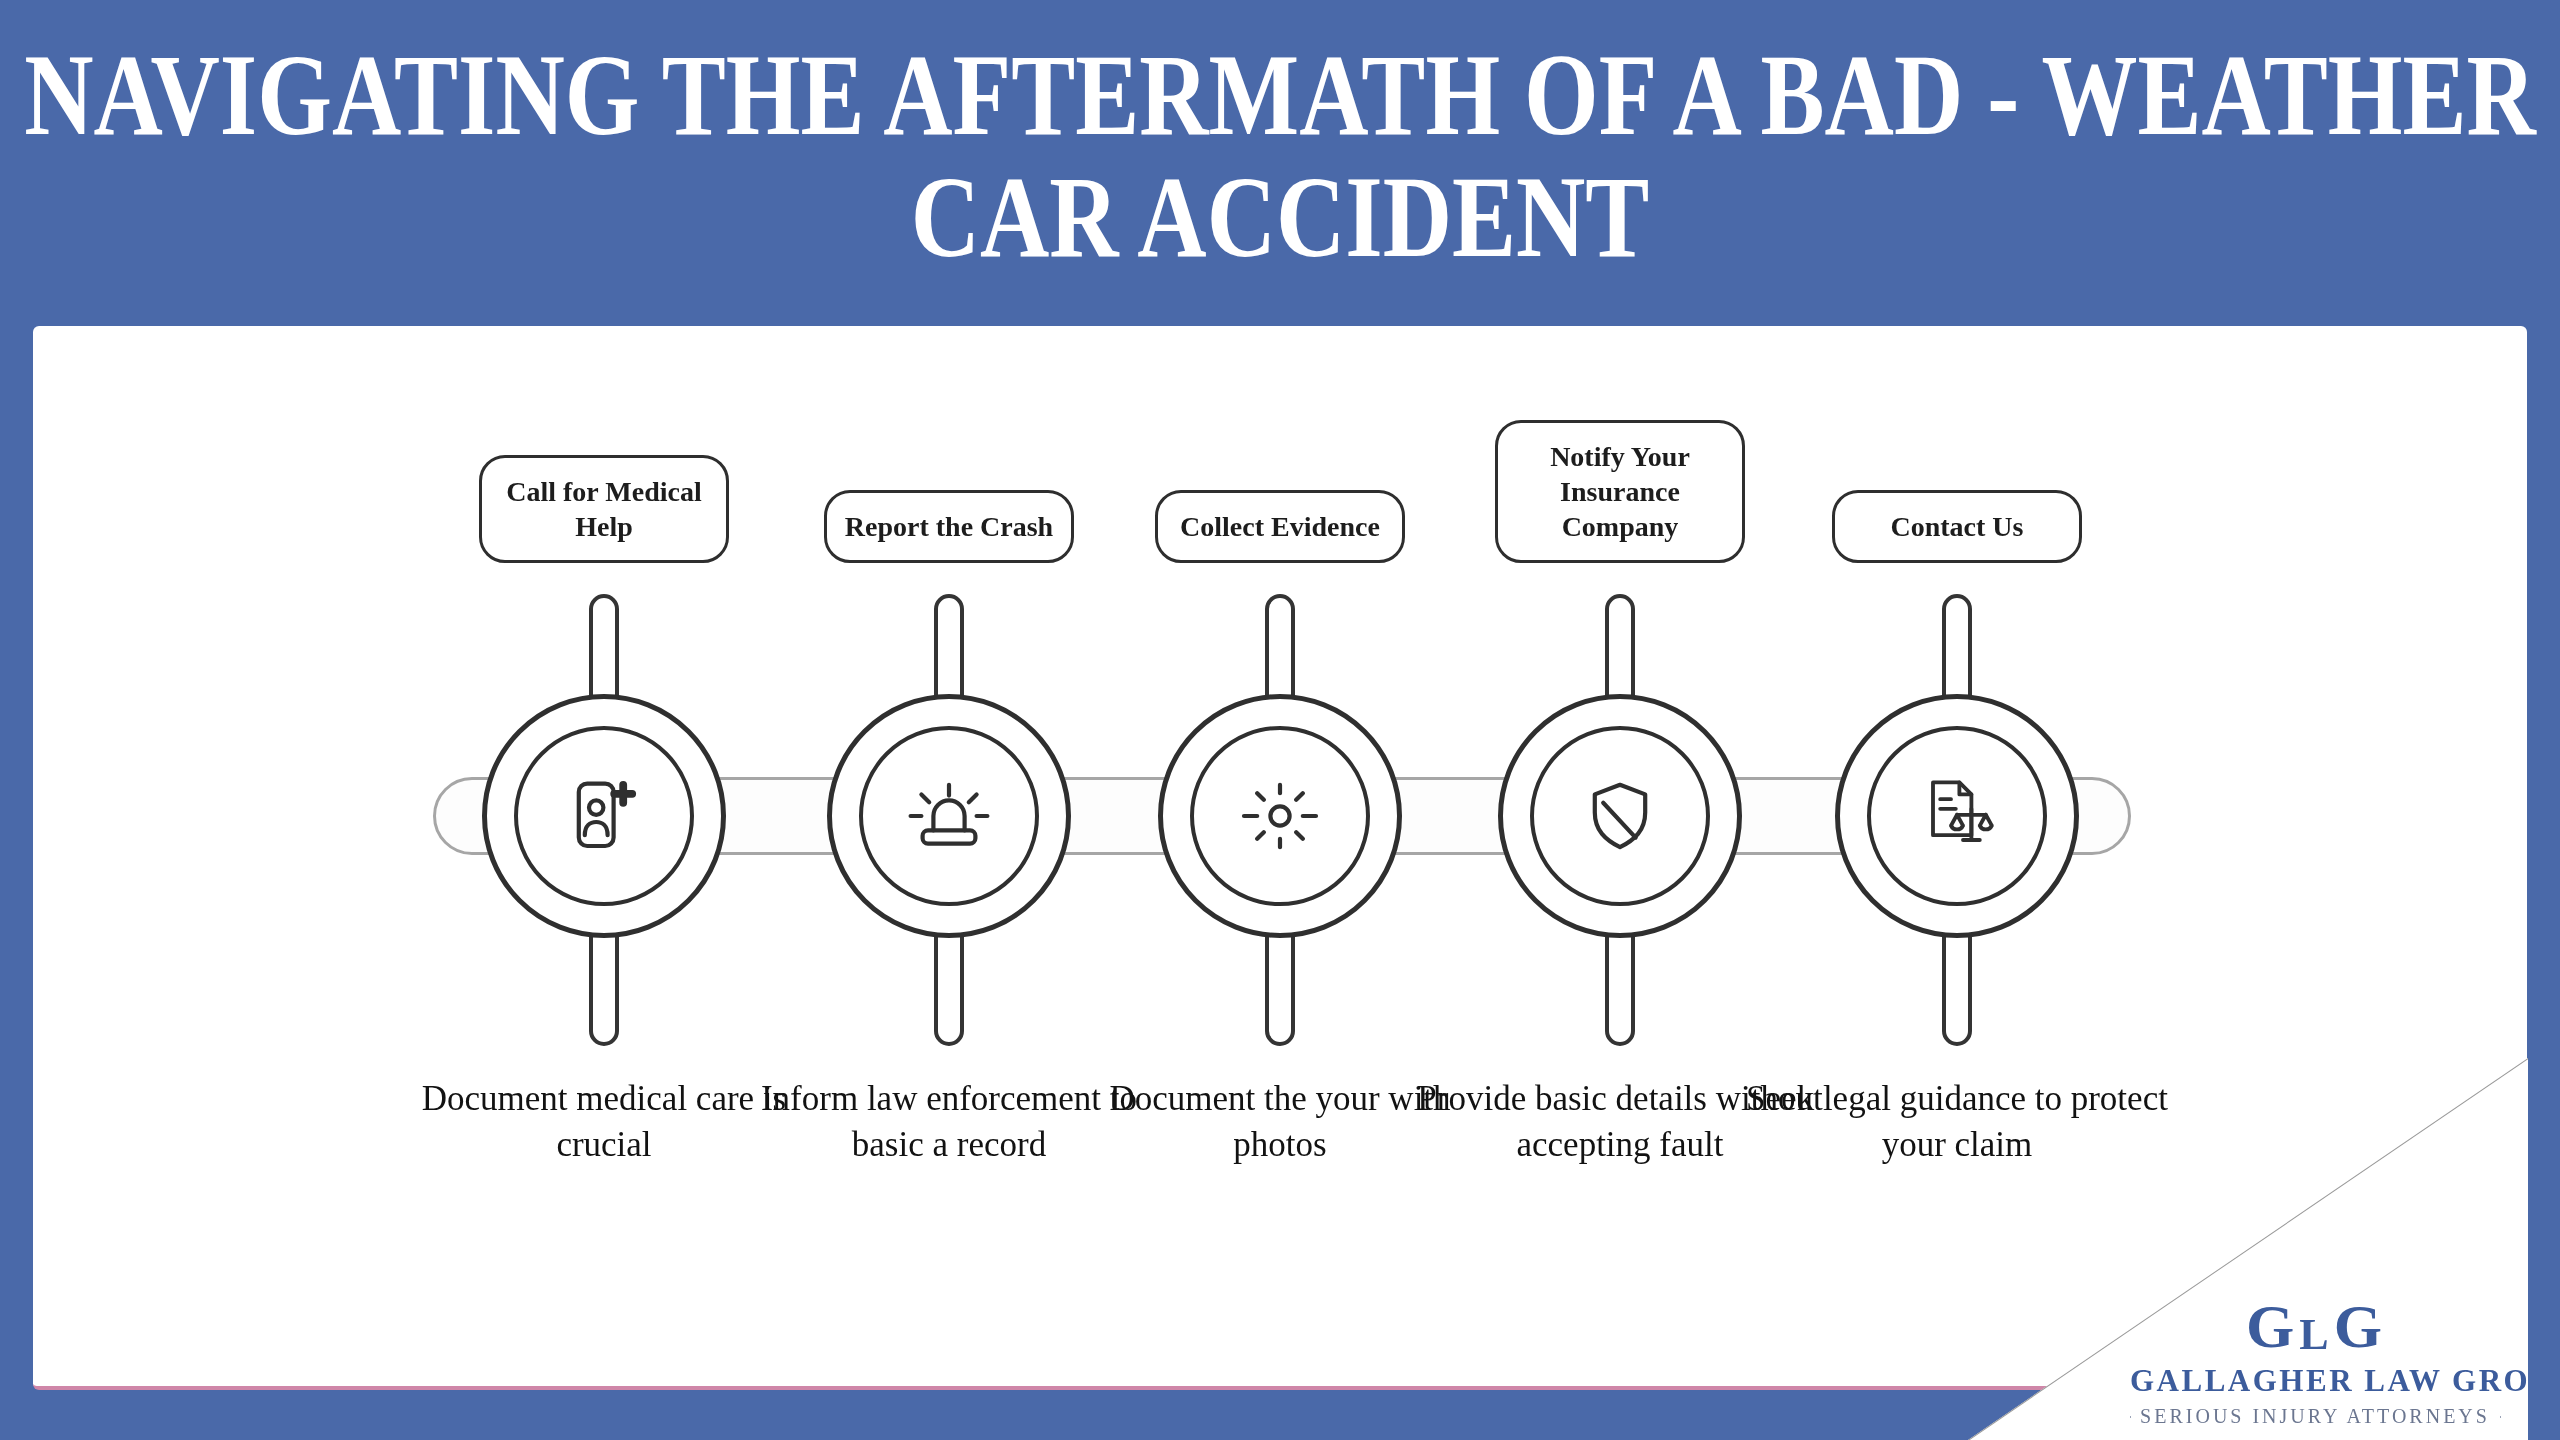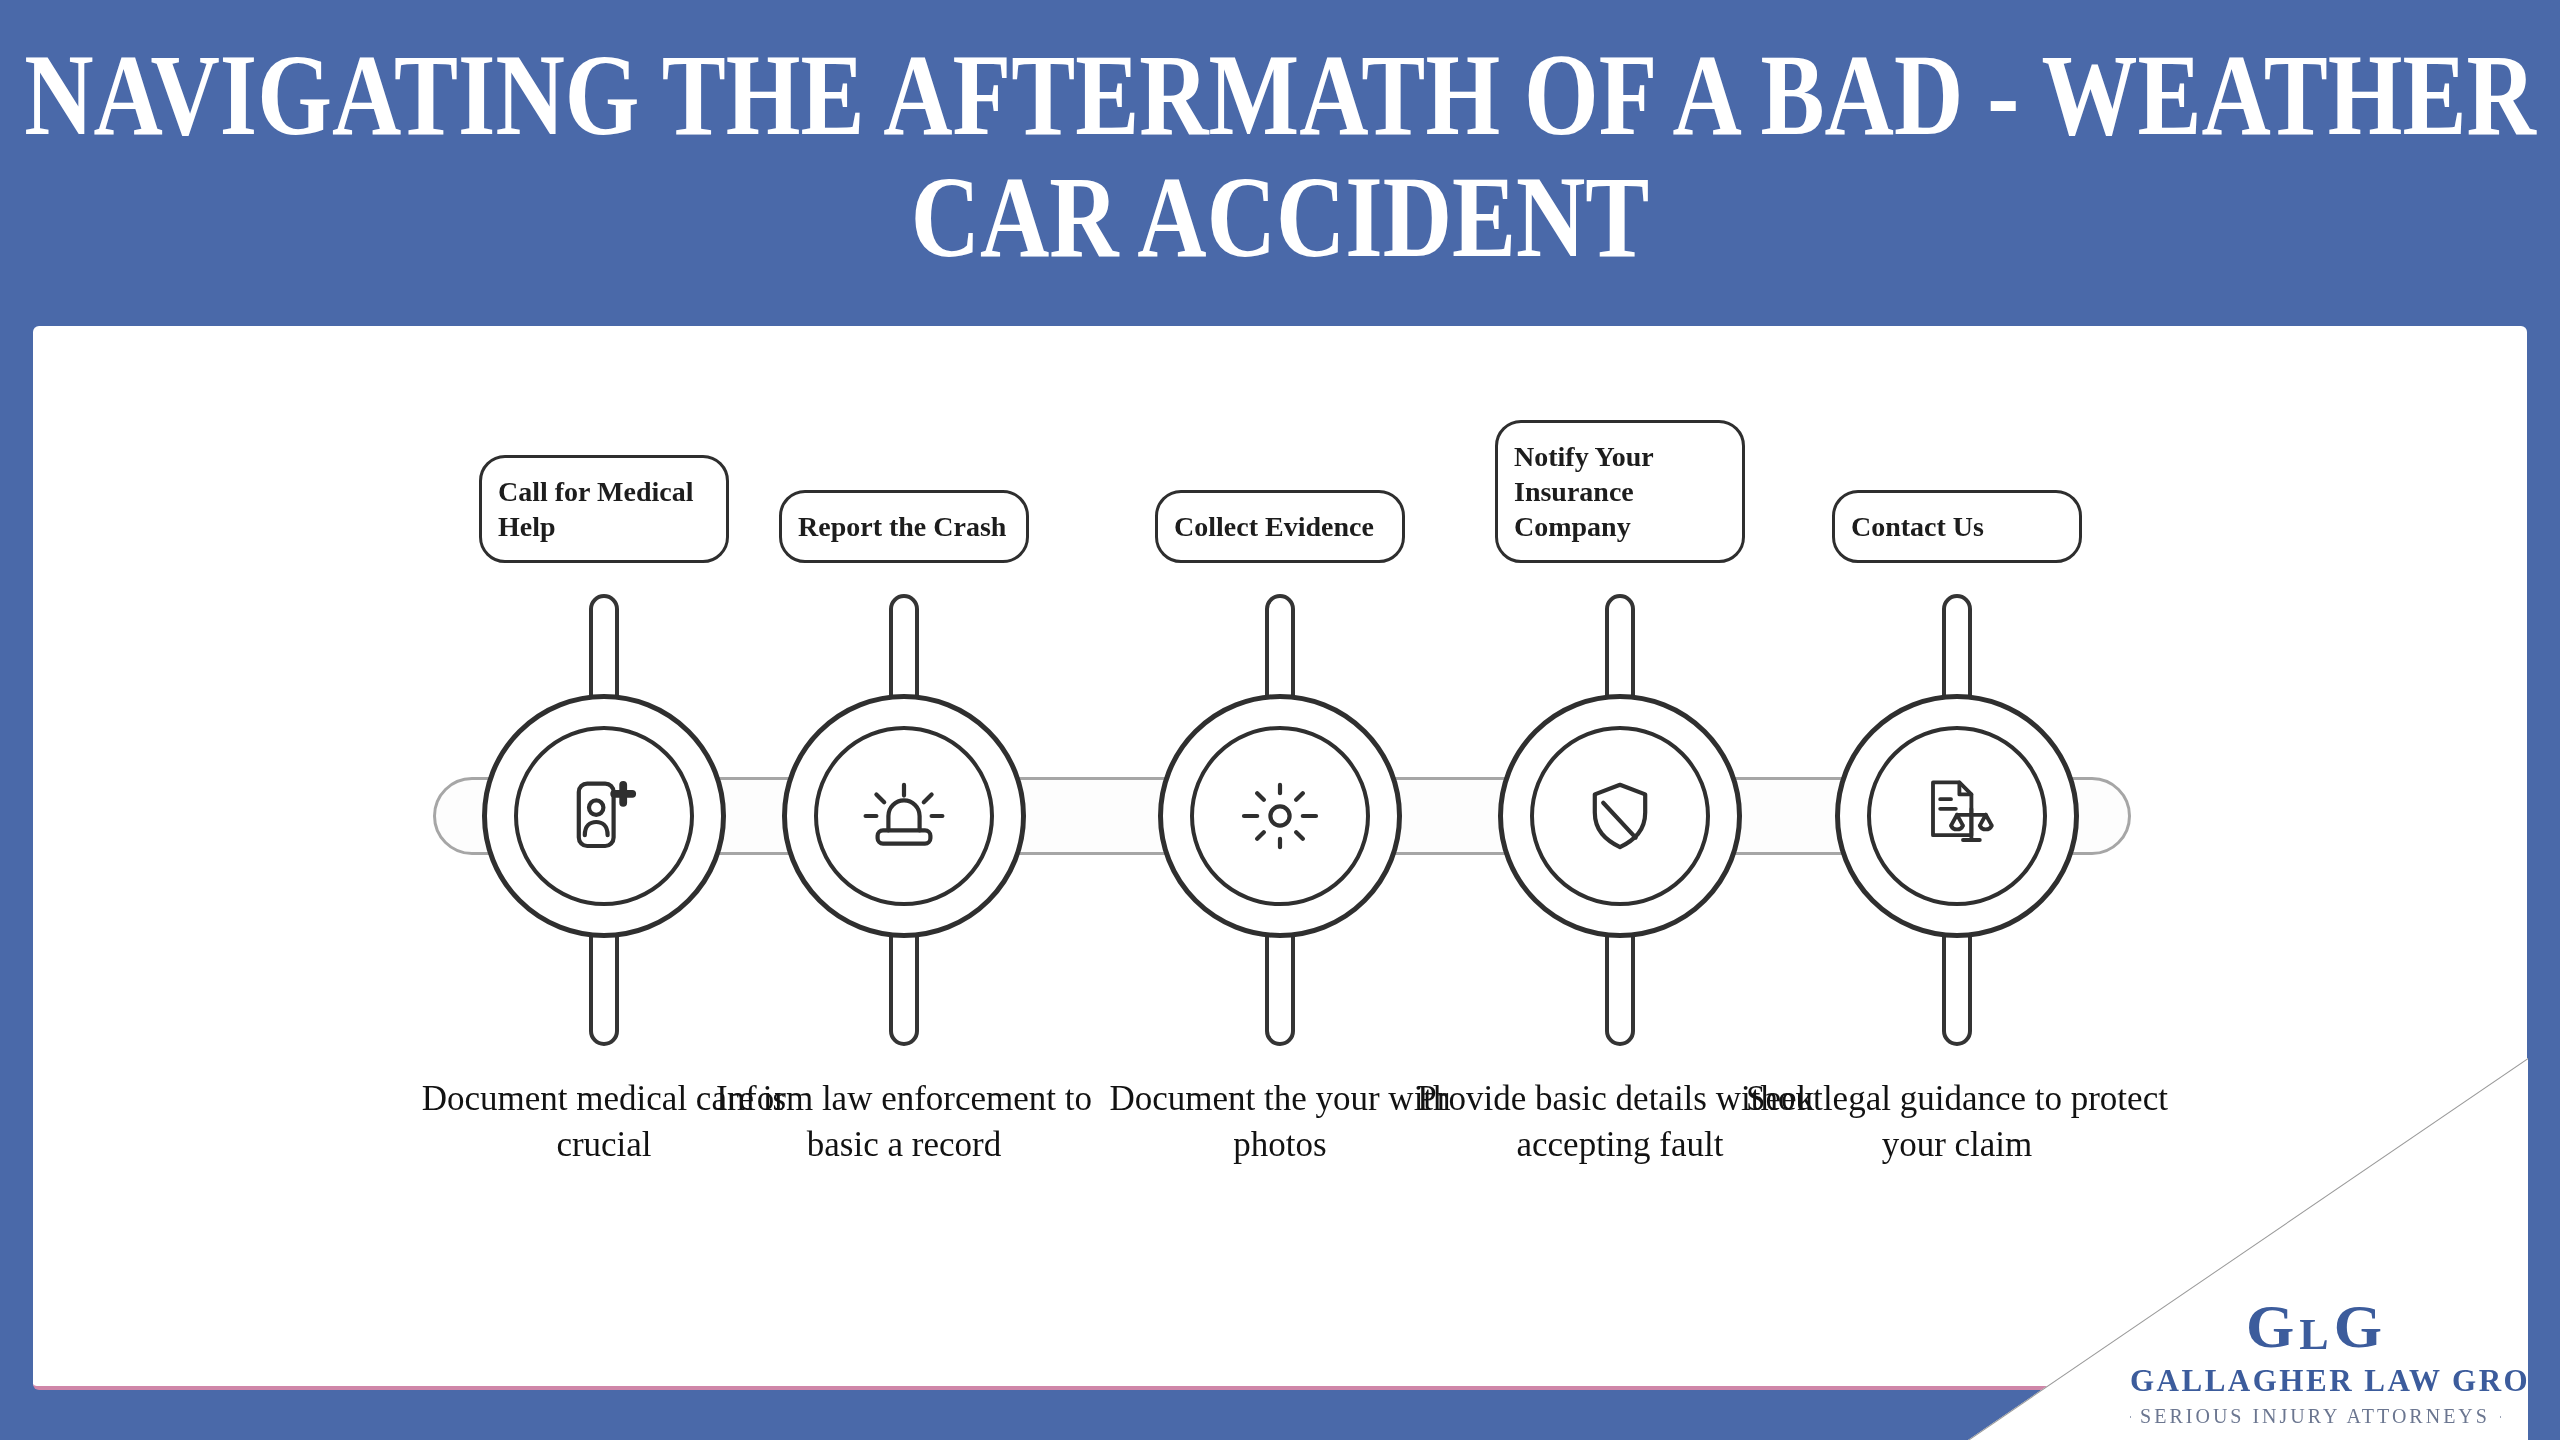--- a/index.html
+++ b/index.html
@@ -32,21 +32,21 @@
   
   .step-col{position:absolute;top:0;width:340px;height:100%;}
   .bubble-area{
     position:absolute;top:0;left:0;right:0;height:237px;
     display:flex;align-items:flex-end;justify-content:center;
   }
   .bubble{
     box-sizing:border-box;width:250px;
     border:3.5px solid #2e2e2e;border-radius:26px;
     padding:16px 16px;background:#ffffff;
-    font-weight:bold;font-size:28px;line-height:1.25;color:#1d1d1d;
+    text-align:center;font-weight:bold;font-size:28px;line-height:1.25;color:#1d1d1d;
   }
   .stem{
     position:absolute;left:50%;transform:translateX(-50%);
     width:30px;background:#ffffff;border:4px solid #343434;border-radius:16px;
     box-sizing:border-box;
   }
   .stem.top{top:268px;height:132px;}
   .stem.bottom{top:580px;height:140px;}
   .circle{
     position:absolute;top:368px;left:48px;width:244px;height:244px;
@@ -117,21 +117,21 @@
             <rect x="29" y="23" width="29" height="52" rx="7"></rect>
             <circle cx="43.5" cy="43" r="6"></circle>
             <path d="M34 66 c0-8 4.5-11 9.5-11 s9.5 3 9.5 11"></path>
             <path d="M66 24 v15 M58.5 31.5 h15" stroke-width="6.5"></path>
           </svg>
         </div>
       </div>
       <div class="desc">Document medical care is crucial</div>
     </div>
 
-    <div class="step-col" style="left:701px">
+    <div class="step-col" style="left:746px">
       <div class="stem top"></div>
       <div class="stem bottom"></div>
       <div class="bubble-area">
         <div class="bubble">
           <span>Report the Crash</span>
         </div>
       </div>
       <div class="circle">
         <div class="circle-inner">
           <svg class="icon-svg" viewBox="0 0 100 100" fill="none" stroke="#2f2f2f" stroke-width="3.5" stroke-linecap="round" stroke-linejoin="round">

